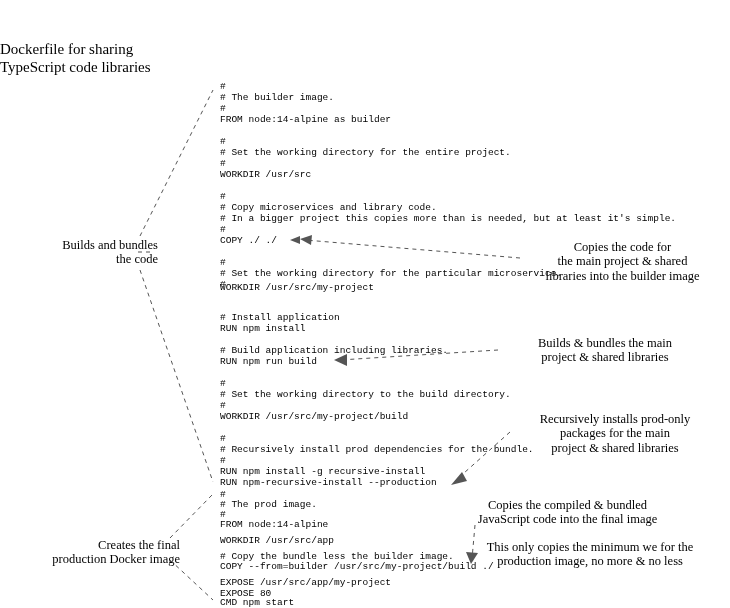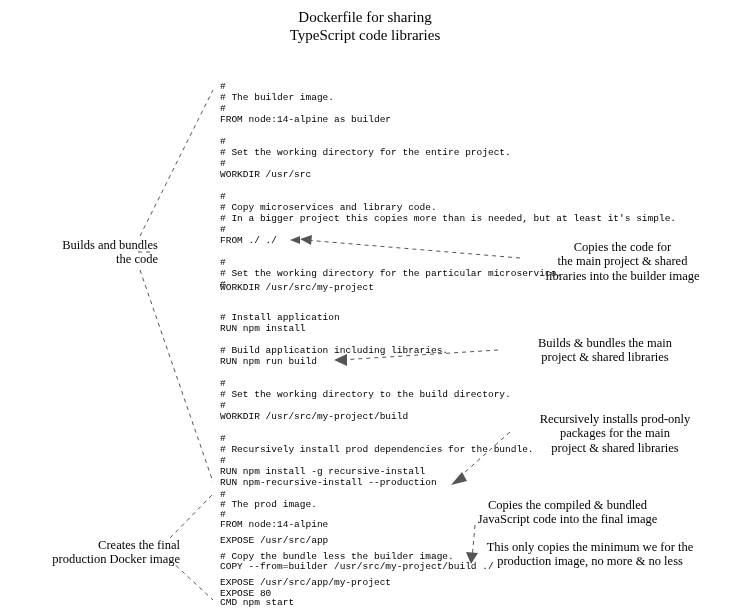--- a/index.html
+++ b/index.html
@@ -3,22 +3,22 @@
 <meta charset="utf-8">
 <style>
   html,body{margin:0;padding:0;background:#fff;}
   body{
     width:730px;height:608px;
     font-family:"Comic Sans MS","Segoe Script","Bradley Hand",cursive;
     color:#000;
     position:relative;
   }
   .title{
-    position:absolute;left:0;right:0;text-align:center;
-    font-size:15px;line-height:1.25;
+    position:absolute;left:0;right:0;
+    font-size:15px;line-height:1.25;margin-top:32px;
   }
   .code{
     position:absolute;
     font-family:"Courier New",monospace;
     font-size:9.5px;
     line-height:1.15;
     white-space:pre;
     color:#000;
   }
   .ann{
@@ -43,21 +43,21 @@
 <div class="code" style="left:220px;top:104px" data-name="code-l03">#</div>
 <div class="code" style="left:220px;top:115px" data-name="code-l04">FROM node:14-alpine as builder</div>
 <div class="code" style="left:220px;top:137px" data-name="code-l06">#</div>
 <div class="code" style="left:220px;top:148px" data-name="code-l07"># Set the working directory for the entire project.</div>
 <div class="code" style="left:220px;top:159px" data-name="code-l08">#</div>
 <div class="code" style="left:220px;top:170px" data-name="code-l09">WORKDIR /usr/src</div>
 <div class="code" style="left:220px;top:192px" data-name="code-l11">#</div>
 <div class="code" style="left:220px;top:203px" data-name="code-l12"># Copy microservices and library code.</div>
 <div class="code" style="left:220px;top:214px" data-name="code-l13"># In a bigger project this copies more than is needed, but at least it's simple.</div>
 <div class="code" style="left:220px;top:225px" data-name="code-l14">#</div>
-<div class="code" style="left:220px;top:236px" data-name="code-l15">FROM ./ ./</div>
+<div class="code" style="left:220px;top:236px" data-name="code-l15">COPY ./ ./</div>
 <div class="code" style="left:220px;top:258px" data-name="code-l17">#</div>
 <div class="code" style="left:220px;top:269px" data-name="code-l18"># Set the working directory for the particular microservice.</div>
 <div class="code" style="left:220px;top:280px" data-name="code-l19">#</div>
 <div class="code" style="left:220px;top:283px" data-name="code-l20">WORKDIR /usr/src/my-project</div>
 <div class="code" style="left:220px;top:313px" data-name="code-l22"># Install application</div>
 <div class="code" style="left:220px;top:324px" data-name="code-l23">RUN npm install</div>
 <div class="code" style="left:220px;top:346px" data-name="code-l25"># Build application including libraries.</div>
 <div class="code" style="left:220px;top:357px" data-name="code-l26">RUN npm run build</div>
 <div class="code" style="left:220px;top:379px" data-name="code-l28">#</div>
 <div class="code" style="left:220px;top:390px" data-name="code-l29"># Set the working directory to the build directory.</div>
@@ -66,21 +66,21 @@
 <div class="code" style="left:220px;top:434px" data-name="code-l33">#</div>
 <div class="code" style="left:220px;top:445px" data-name="code-l34"># Recursively install prod dependencies for the bundle.</div>
 <div class="code" style="left:220px;top:456px" data-name="code-l35">#</div>
 <div class="code" style="left:220px;top:467px" data-name="code-l36">RUN npm install -g recursive-install</div>
 <div class="code" style="left:220px;top:478px" data-name="code-l37">RUN npm-recursive-install --production</div>
 
 <div class="code" style="left:220px;top:493px" data-name="code-l39">#</div>
 <div class="code" style="left:220px;top:504px" data-name="code-l40"># The prod image.</div>
 <div class="code" style="left:220px;top:515px" data-name="code-l41">#</div>
 <div class="code" style="left:220px;top:526px" data-name="code-l42">FROM node:14-alpine</div>
-<div class="code" style="left:220px;top:548px" data-name="code-l44">EXPOSE /usr/src/app</div>
+<div class="code" style="left:220px;top:548px" data-name="code-l44">WORKDIR /usr/src/app</div>
 <div class="code" style="left:220px;top:570px" data-name="code-l46"># Copy the bundle less the builder image.</div>
 <div class="code" style="left:220px;top:581px" data-name="code-l47">COPY --from=builder /usr/src/my-project/build ./</div>
 <div class="code" style="left:220px;top:603px" data-name="code-l49">EXPOSE /usr/src/app/my-project</div>
 <div class="code" style="left:220px;top:625px" data-name="code-l51">EXPOSE 80</div>
 <div class="code" style="left:220px;top:636px" data-name="code-l52">CMD npm start</div>
 
 <style>
 
 [data-name="code-l39"]{top:490px!important}
 [data-name="code-l40"]{top:500px!important}

